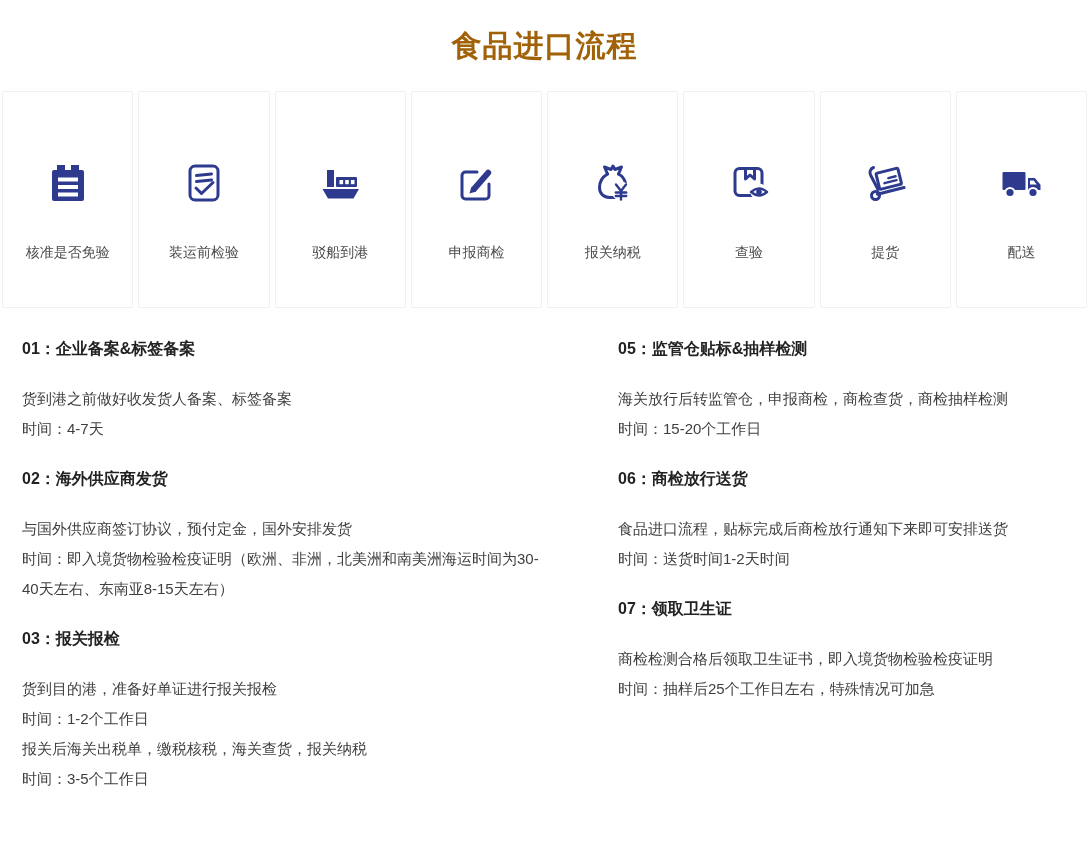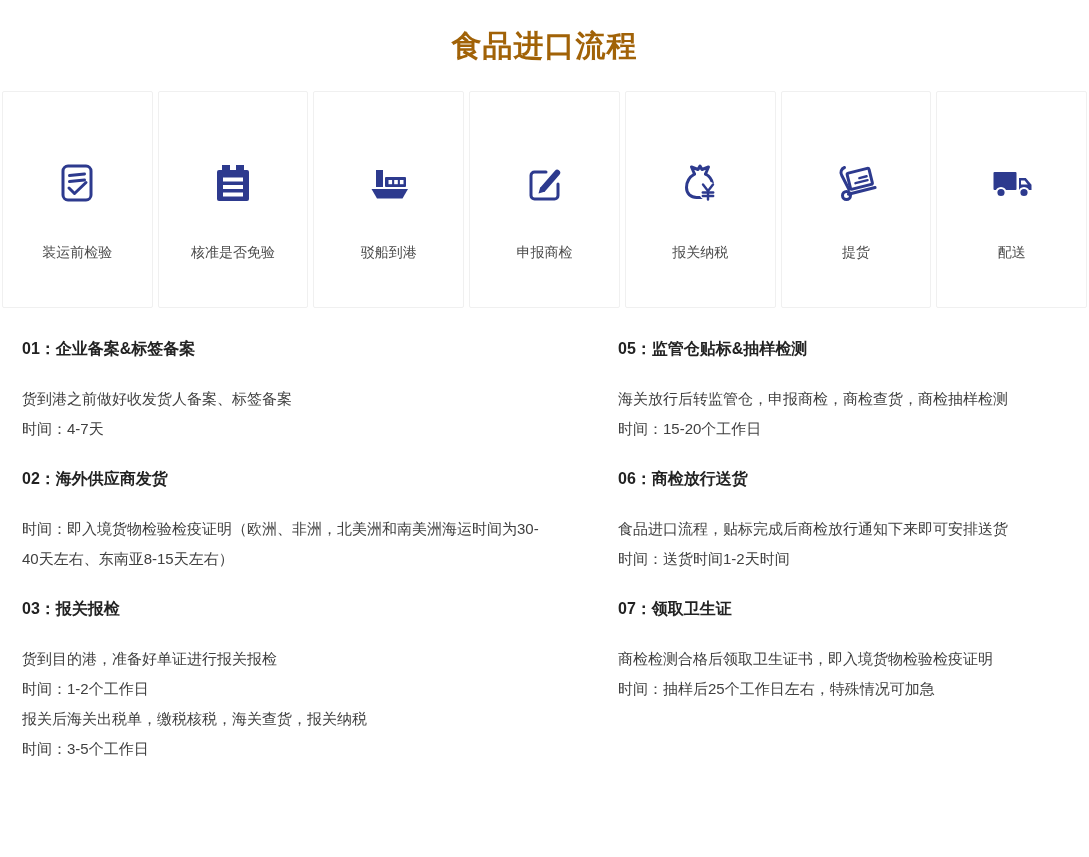--- a/index.html
+++ b/index.html
@@ -79,41 +79,41 @@
 </head>
 <body>
 
 <h1 class="page-title">食品进口流程</h1>
 
 <div class="steps-row">
 
   <div class="step-card">
     <span class="step-icon">
       <svg viewBox="0 0 48 48" width="48" height="48">
-        <rect class="st" x="10" y="7" width="28" height="34" rx="5"></rect>
-        <path class="st" d="M16.5 16.5 L31.5 15"></path>
-        <path class="st" d="M16.5 22.5 L31.5 21"></path>
-        <path class="st" d="M16 29 l5.5 5.5 L33 23.5"></path>
-      </svg>
-    </span>
-    <span class="step-label">装运前检验</span>
-  </div>
-
-  <div class="step-card">
-    <span class="step-icon">
-      <svg viewBox="0 0 48 48" width="48" height="48">
         <rect class="fl" x="13" y="6" width="8" height="9"></rect>
         <rect class="fl" x="27" y="6" width="8" height="9"></rect>
         <rect class="fl" x="8" y="11" width="32" height="31" rx="2"></rect>
         <rect x="14" y="18.5" width="20" height="4" fill="#fff"></rect>
         <rect x="14" y="26" width="20" height="4" fill="#fff"></rect>
         <rect x="14" y="33.5" width="20" height="4" fill="#fff"></rect>
       </svg>
     </span>
     <span class="step-label">核准是否免验</span>
+  </div>
+
+  <div class="step-card">
+    <span class="step-icon">
+      <svg viewBox="0 0 48 48" width="48" height="48">
+        <rect class="st" x="10" y="7" width="28" height="34" rx="5"></rect>
+        <path class="st" d="M16.5 16.5 L31.5 15"></path>
+        <path class="st" d="M16.5 22.5 L31.5 21"></path>
+        <path class="st" d="M16 29 l5.5 5.5 L33 23.5"></path>
+      </svg>
+    </span>
+    <span class="step-label">装运前检验</span>
   </div>
 
   <div class="step-card">
     <span class="step-icon">
       <svg viewBox="0 0 48 48" width="48" height="48">
         <rect class="fl" x="11" y="11" width="7" height="17"></rect>
         <rect class="fl" x="20" y="18" width="21" height="10" rx="1"></rect>
         <rect x="23.5" y="21" width="3.6" height="4.2" fill="#fff"></rect>
         <rect x="29.2" y="21" width="3.6" height="4.2" fill="#fff"></rect>
         <rect x="34.9" y="21" width="3.6" height="4.2" fill="#fff"></rect>
@@ -143,20 +143,32 @@
         <circle cx="32" cy="32" r="9.5" fill="#fff"></circle>
         <path class="st2" d="M27 25.5 l5 6.5 5 -6.5"></path>
         <path class="st2" d="M32 32 V40.5"></path>
         <path class="st2" d="M26.8 33.5 h10.4"></path>
         <path class="st2" d="M26.8 37 h10.4"></path>
       </svg>
     </span>
     <span class="step-label">报关纳税</span>
   </div>
 
+  <div class="step-card">
+    <span class="step-icon">
+      <svg viewBox="0 0 48 48" width="48" height="48">
+        <rect class="st" x="10" y="9.5" width="27" height="27" rx="4.5"></rect>
+        <path class="st" d="M20.5 10 v10 l4.5 -4 4.5 4 v-10"></path>
+        <circle cx="34" cy="33" r="8.5" fill="#fff"></circle>
+        <path class="st2" d="M26 33 q8 -6.8 16 0 q-8 6.8 -16 0 Z"></path>
+        <circle class="fl" cx="34" cy="33" r="2.8"></circle>
+      </svg>
+    </span>
+    <span class="step-label">查验</span>
+  </div>
 
   <div class="step-card">
     <span class="step-icon">
       <svg viewBox="0 0 48 48" width="48" height="48">
         <g transform="rotate(-14 26 22)">
           <rect class="st" x="17" y="12" width="22.5" height="16.5" rx="1.5"></rect>
           <path class="st2" d="M23 23.5 H35.5"></path>
           <path class="st2" d="M28 19.5 H35.5"></path>
           <path class="st" d="M13.5 32.5 H41"></path>
         </g>
@@ -185,20 +197,21 @@
 <div class="sections">
 
   <div class="col col-left">
     <div class="section">
       <div class="section-heading">01：企业备案&amp;标签备案</div>
       <p class="section-para">货到港之前做好收发货人备案、标签备案</p>
       <p class="section-para">时间：4-7天</p>
     </div>
     <div class="section">
       <div class="section-heading">02：海外供应商发货</div>
+      <p class="section-para">与国外供应商签订协议，预付定金，国外安排发货</p>
       <p class="section-para">时间：即入境货物检验检疫证明（欧洲、非洲，北美洲和南美洲海运时间为30-40天左右、东南亚8-15天左右）</p>
     </div>
     <div class="section">
       <div class="section-heading">03：报关报检</div>
       <p class="section-para">货到目的港，准备好单证进行报关报检</p>
       <p class="section-para">时间：1-2个工作日</p>
     </div>
     <div class="section">
       <p class="section-para">报关后海关出税单，缴税核税，海关查货，报关纳税</p>
       <p class="section-para">时间：3-5个工作日</p>

